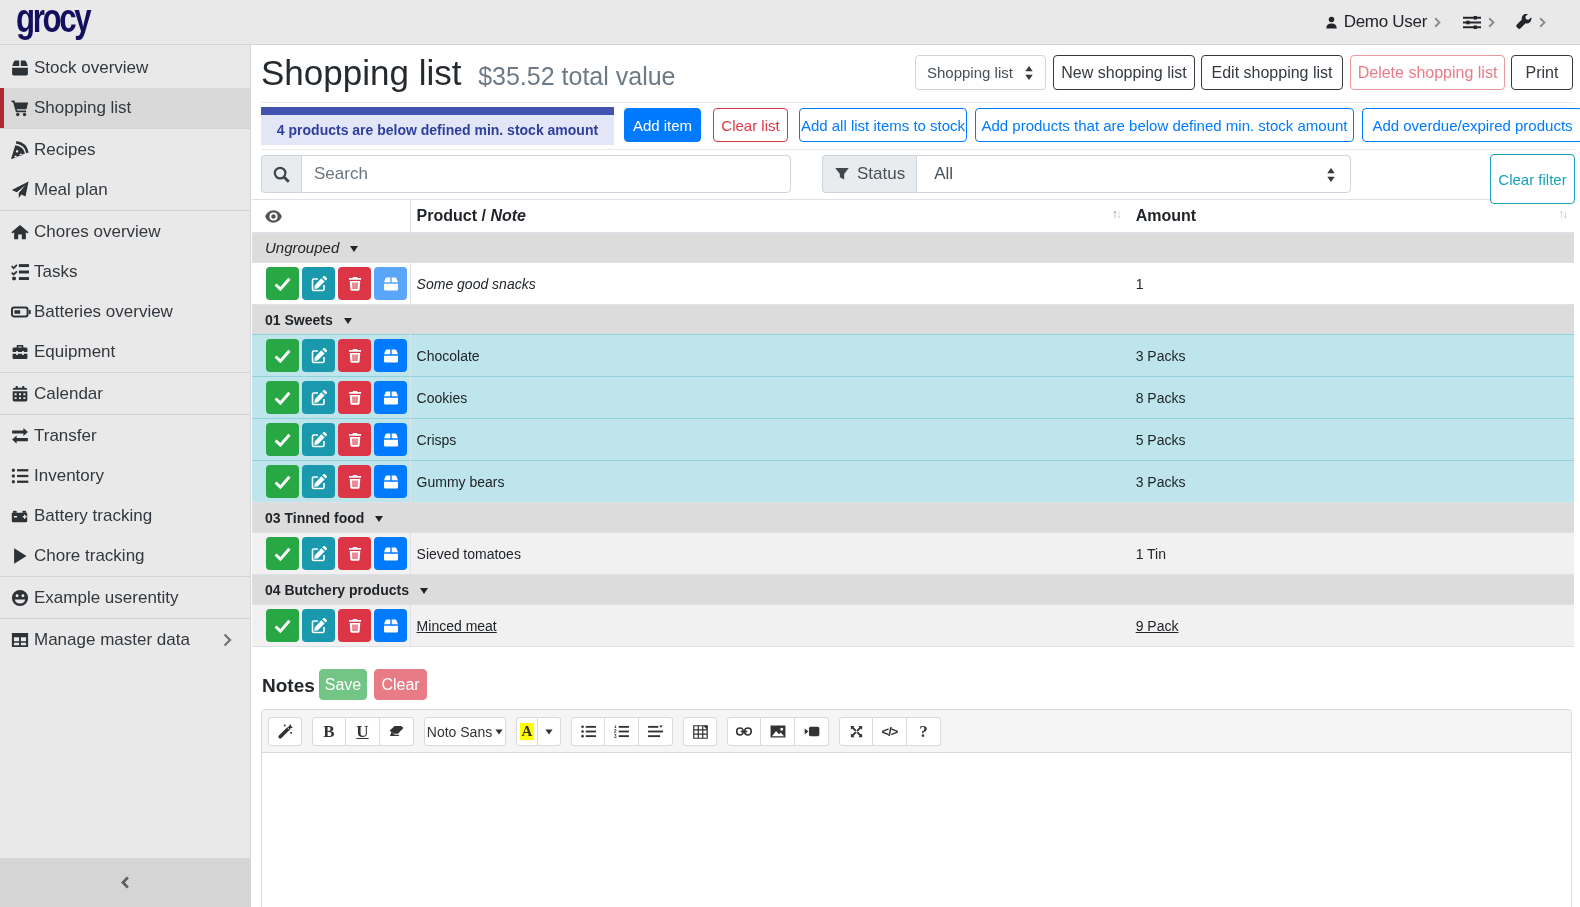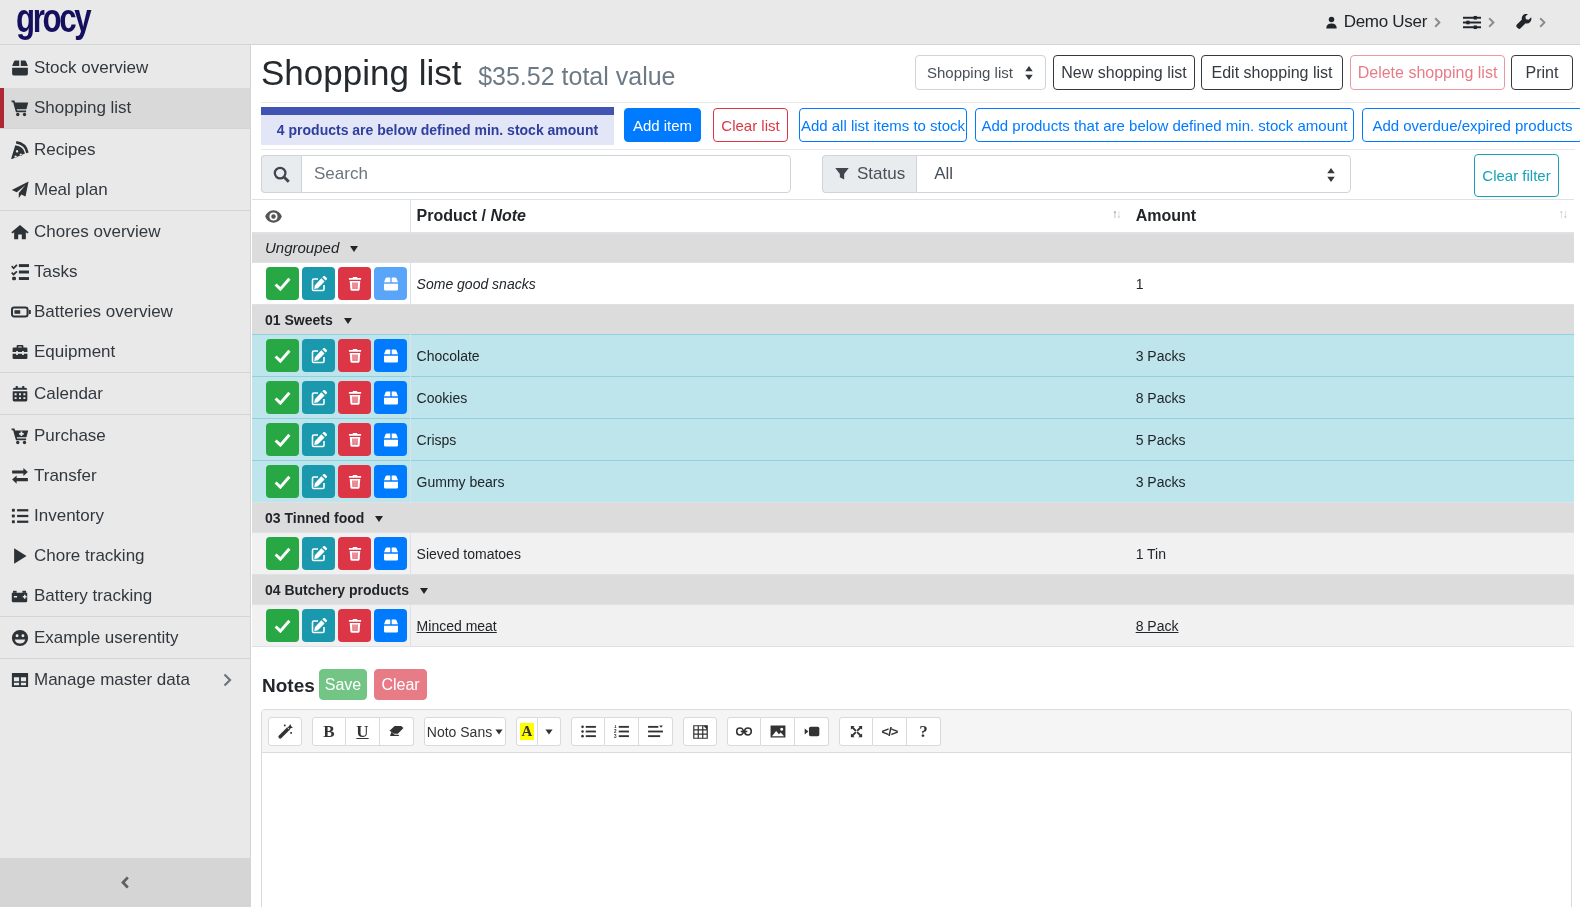--- a/index.html
+++ b/index.html
@@ -43,21 +43,21 @@
 
 .actionrow { position:relative; height:42px; margin-top:4px; }
 .alert { position:absolute; left:10px; top:0px; width:353px; height:38px; background:#e2e6f6; border-top:8px solid #4353b1; color:#2e3f9e; font-weight:bold; font-size:14px; display:flex; align-items:center; justify-content:center; }
 .actbtns { position:absolute; left:373px; top:1px; display:flex; }
 .actbtns .btn { height:34px; font-size:15px; padding:0; }
 
 .searchrow { position:relative; height:49px; }
 .igroup { position:absolute; display:flex; height:38px; }
 .iprep { background:#e9ecef; border:1px solid #ced4da; border-right:0; border-radius:4px 0 0 4px; display:flex; align-items:center; padding:0 11px; color:#495057; font-size:17px; }
 .ifield { border:1px solid #ced4da; border-radius:0 4px 4px 0; display:flex; align-items:center; padding:0 12px; color:#6c757d; font-size:17px; background:#fff; }
-.clearfilter { position:absolute; right:16px; top:4px; height:43px; width:85px; padding:0; font-size:15px; }
+.clearfilter { position:absolute; right:0; top:4px; height:50px; width:85px; padding:0; font-size:15px; }
 
 
 table { border-collapse:collapse; margin-left:1px; width:1322px; table-layout:fixed; font-size:14px; }
 th,td { padding:0 0 0 13px; text-align:left; vertical-align:middle; } td.c2,th.c2 { padding-left:6px; } td.c3,th.c3 { padding-left:10px; }
 thead th { border-top:1px solid #dee2e6; border-bottom:2px solid #dee2e6; height:33px; font-size:16px; position:relative; }
 .co1 { width:158px; }
 .co2 { width:715px; }
 .co3 { width:448px; }
 td.c1 { border-right:1px solid #dee2e6; }
 th.co1 { border-right:1px solid #dee2e6; }
@@ -167,43 +167,38 @@
       </svg>Batteries overview</div>
   <div class="mi"><svg class="ic" viewBox="0 0 16 16" fill="currentColor">
         <path d="M5 4 V2.6 Q5 1.7 5.9 1.7 H10.1 Q11 1.7 11 2.6 V4 H13.4 Q14.6 4 14.6 5.2 V8.1 H11.4 V7 H9.9 V8.1 H6.1 V7 H4.6 V8.1 H1.4 V5.2 Q1.4 4 2.6 4 Z M6.5 4 H9.5 V3.1 H6.5 Z M1.4 9.5 H4.6 V10.6 H6.1 V9.5 H9.9 V10.6 H11.4 V9.5 H14.6 V13 Q14.6 14.2 13.4 14.2 H2.6 Q1.4 14.2 1.4 13 Z"></path>
       </svg>Equipment</div>
   <div class="sep"></div>
   <div class="mi"><svg class="ic" viewBox="0 0 16 16" fill="currentColor">
         <path d="M1.5 5.5 H14.5 V13.4 Q14.5 14.6 13.3 14.6 H2.7 Q1.5 14.6 1.5 13.4 Z M1.5 4.3 Q1.5 2.5 3.3 2.5 H4.2 V0.9 H6 V2.5 H10 V0.9 H11.8 V2.5 H12.7 Q14.5 2.5 14.5 4.3 Z M3.2 7.4 H5 V9 H3.2 Z M7.1 7.4 H8.9 V9 H7.1 Z M11 7.4 H12.8 V9 H11 Z M3.2 10.8 H5 V12.4 H3.2 Z M7.1 10.8 H8.9 V12.4 H7.1 Z M11 10.8 H12.8 V12.4 H11 Z" fill-rule="evenodd"></path>
       </svg>Calendar</div>
   <div class="sep"></div>
   <div class="mi"><svg class="ic" viewBox="0 0 16 16" fill="currentColor">
-        <path d="M0.5 1.3 H3.1 L3.6 3 H15.3 L13.7 9 H5.1 L5.5 10.3 H13.4 V11.8 H4.4 L3.4 8.5 1.9 2.8 H0.5 Z M8.5 4 H10 V5.3 H11.3 V6.8 H10 V8.1 H8.5 V6.8 H7.2 V5.3 H8.5 Z" fill-rule="evenodd"></path>
-        <circle cx="6" cy="13.8" r="1.5"></circle>
-        <circle cx="12" cy="13.8" r="1.5"></circle>
-      </svg>Purchase</div>
-  <div class="mi"><svg class="ic" viewBox="0 0 16 16" fill="currentColor">
         <path d="M1 4.6 L11 4.6 11 2.4 15 6 11 9.6 11 7.4 1 7.4 Z M15 11.4 L5 11.4 5 9.2 1 12.8 5 16.4 5 14.2 15 14.2 Z" transform="translate(0,-1.6)"></path>
       </svg>Transfer</div>
   <div class="mi"><svg class="ic" viewBox="0 0 16 16" fill="currentColor">
         <rect x="0.8" y="1.6" width="2.6" height="2.6" rx="0.7"></rect>
         <rect x="0.8" y="6.7" width="2.6" height="2.6" rx="0.7"></rect>
         <rect x="0.8" y="11.8" width="2.6" height="2.6" rx="0.7"></rect>
         <rect x="5.4" y="1.9" width="10" height="2"></rect>
         <rect x="5.4" y="7" width="10" height="2"></rect>
         <rect x="5.4" y="12.1" width="10" height="2"></rect>
       </svg>Inventory</div>
-  <div class="mi"><svg class="ic" viewBox="0 0 16 16" fill="currentColor">
-        <path d="M2.8 1.2 L13.8 8 2.8 14.8 Z"></path>
-      </svg>Chore tracking</div>
   <div class="mi"><svg class="ic" viewBox="0 0 18 16" fill="currentColor">
         <rect x="2" y="2.8" width="3.6" height="2"></rect>
         <rect x="11.4" y="2.8" width="3.6" height="2"></rect>
         <path d="M0.8 4.8 H16.2 V13 Q16.2 14.2 15 14.2 H2 Q0.8 14.2 0.8 13 Z M2.9 8 H6.1 V9.5 H2.9 Z M11.8 8 H13 V6.8 H14.4 V8 H15.6 V9.5 H14.4 V10.7 H13 V9.5 H11.8 Z" fill-rule="evenodd"></path>
       </svg>Battery tracking</div>
+  <div class="mi"><svg class="ic" viewBox="0 0 16 16" fill="currentColor">
+        <path d="M2.8 1.2 L13.8 8 2.8 14.8 Z"></path>
+      </svg>Chore tracking</div>
   <div class="sep"></div>
   <div class="mi"><svg class="ic" viewBox="0 0 16 16" fill="currentColor">
         <path d="M8 0.8 A7.2 7.2 0 1 0 8 15.2 A7.2 7.2 0 1 0 8 0.8 Z M5.4 4.7 A1.3 1.3 0 1 1 5.4 7.3 A1.3 1.3 0 1 1 5.4 4.7 Z M10.6 4.7 A1.3 1.3 0 1 1 10.6 7.3 A1.3 1.3 0 1 1 10.6 4.7 Z M3.4 9.3 H12.6 Q12 12.9 8 12.9 Q4 12.9 3.4 9.3 Z" fill-rule="evenodd"></path>
       </svg>Example userentity</div>
   <div class="sep"></div>
   <div class="mi"><svg class="ic" viewBox="0 0 16 16" fill="currentColor">
         <path d="M0.8 1.8 H15.2 V14.2 H0.8 Z M2.6 5.6 H7.2 V9 H2.6 Z M8.8 5.6 H13.4 V9 H8.8 Z M2.6 10.4 H7.2 V12.6 H2.6 Z M8.8 10.4 H13.4 V12.6 H8.8 Z" fill-rule="evenodd"></path>
       </svg>Manage master data
     <svg class="endchev" width="9" height="14" viewBox="0 0 9 14" fill="none" stroke="#6c757d" stroke-width="2.2">
         <path d="M1.5 1.5 L7 7 L1.5 12.5"></path>
@@ -500,21 +495,21 @@
                 </svg>
               </span>
           <span class="rb rb-b">
                 <svg width="16" height="16" viewBox="0 0 16 16" fill="#fff">
                   <path d="M1 6.3 L2.7 2.1 Q3 1.4 3.8 1.4 H7.3 V6.3 Z M8.7 1.4 H12.2 Q13 1.4 13.3 2.1 L15 6.3 H8.7 Z M1 7.7 H15 V13.2 Q15 14.6 13.6 14.6 H2.4 Q1 14.6 1 13.2 Z"></path>
                 </svg>
               </span>
         </div>
           </td>
           <td class="c2">Minced meat</td>
-          <td class="c3">8 Pack</td>
+          <td class="c3">9 Pack</td>
         </tr>
       </tbody>
   </table>
 
   <div class="notesrow">
     <div class="ntitle">Notes</div>
     <div class="nbtns">
       <span class="btn b-succ-dis" style="width:48px; padding:8px;">Save</span>
       <span class="btn b-dang-dis" style="width:53px; padding:0;">Clear</span>
     </div>

